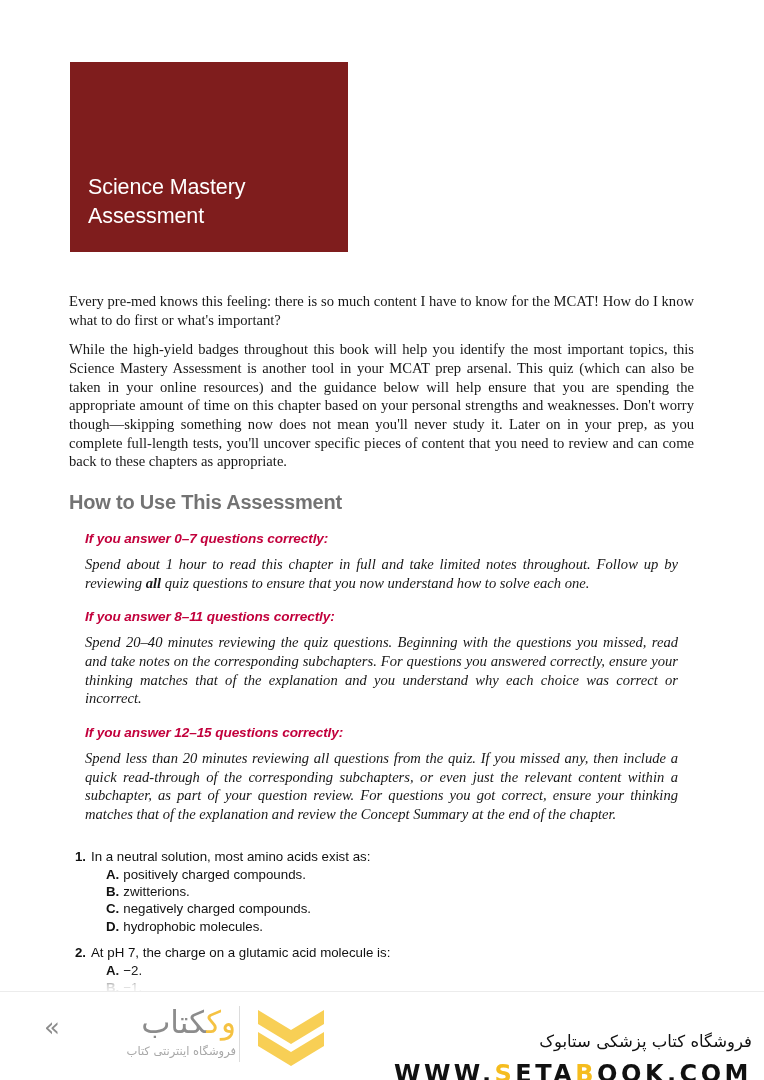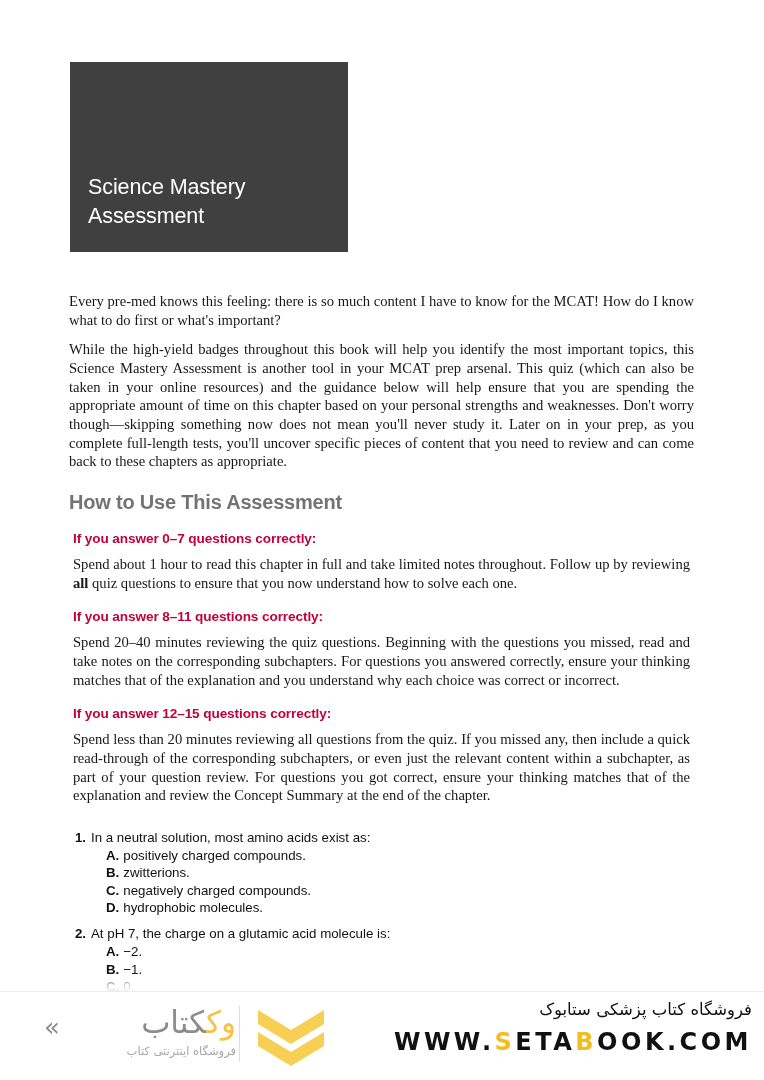--- a/index.html
+++ b/index.html
@@ -21,21 +21,21 @@
     inset: 0;
   }
 
   
   .title-banner {
     position: absolute;
     left: 70px;
     top: 62px;
     width: 278px;
     height: 190px;
-    background: #404040;
+    background: #7f1d1d;
     box-sizing: border-box;
   }
   .title-banner .banner-text {
     position: absolute;
     left: 18px;
     bottom: 20px;
     right: 14px;
     color: #ffffff;
     font-family: "Liberation Sans", sans-serif;
     font-size: 21.5px;
@@ -73,21 +73,21 @@
   }
 
   .sub-heading {
     margin: 17px 0 9px 0;
     font-family: "Liberation Sans", sans-serif;
     font-size: 13.6px;
     font-weight: 700;
     color: #c2003c;
     letter-spacing: -0.1px;
   }
-  .guidance-block { margin: 4px; }
+  .guidance-block { margin: 16px; font-style: italic; }
   .guidance-block p.body-text { margin-bottom: 0; }
 
   
   .quiz {
     margin-top: 24px;
     font-family: "Liberation Sans", sans-serif;
     font-size: 13.3px;
     color: #111111;
   }
   .quiz-item {
@@ -200,20 +200,21 @@
     text-align: right;
     width: 380px;
   }
   .footer-fa {
     font-family: "DejaVu Sans", sans-serif;
     font-size: 16.5px;
     color: #111111;
     direction: rtl;
     line-height: 1.5;
     white-space: nowrap;
+    margin-top: 32px;
   }
   .footer-url {
     margin-top: 5px;
     font-family: "DejaVu Sans", sans-serif;
     font-size: 24px;
     letter-spacing: 3.5px;
     color: #111111;
     white-space: nowrap;
     font-weight: bold;
   }

